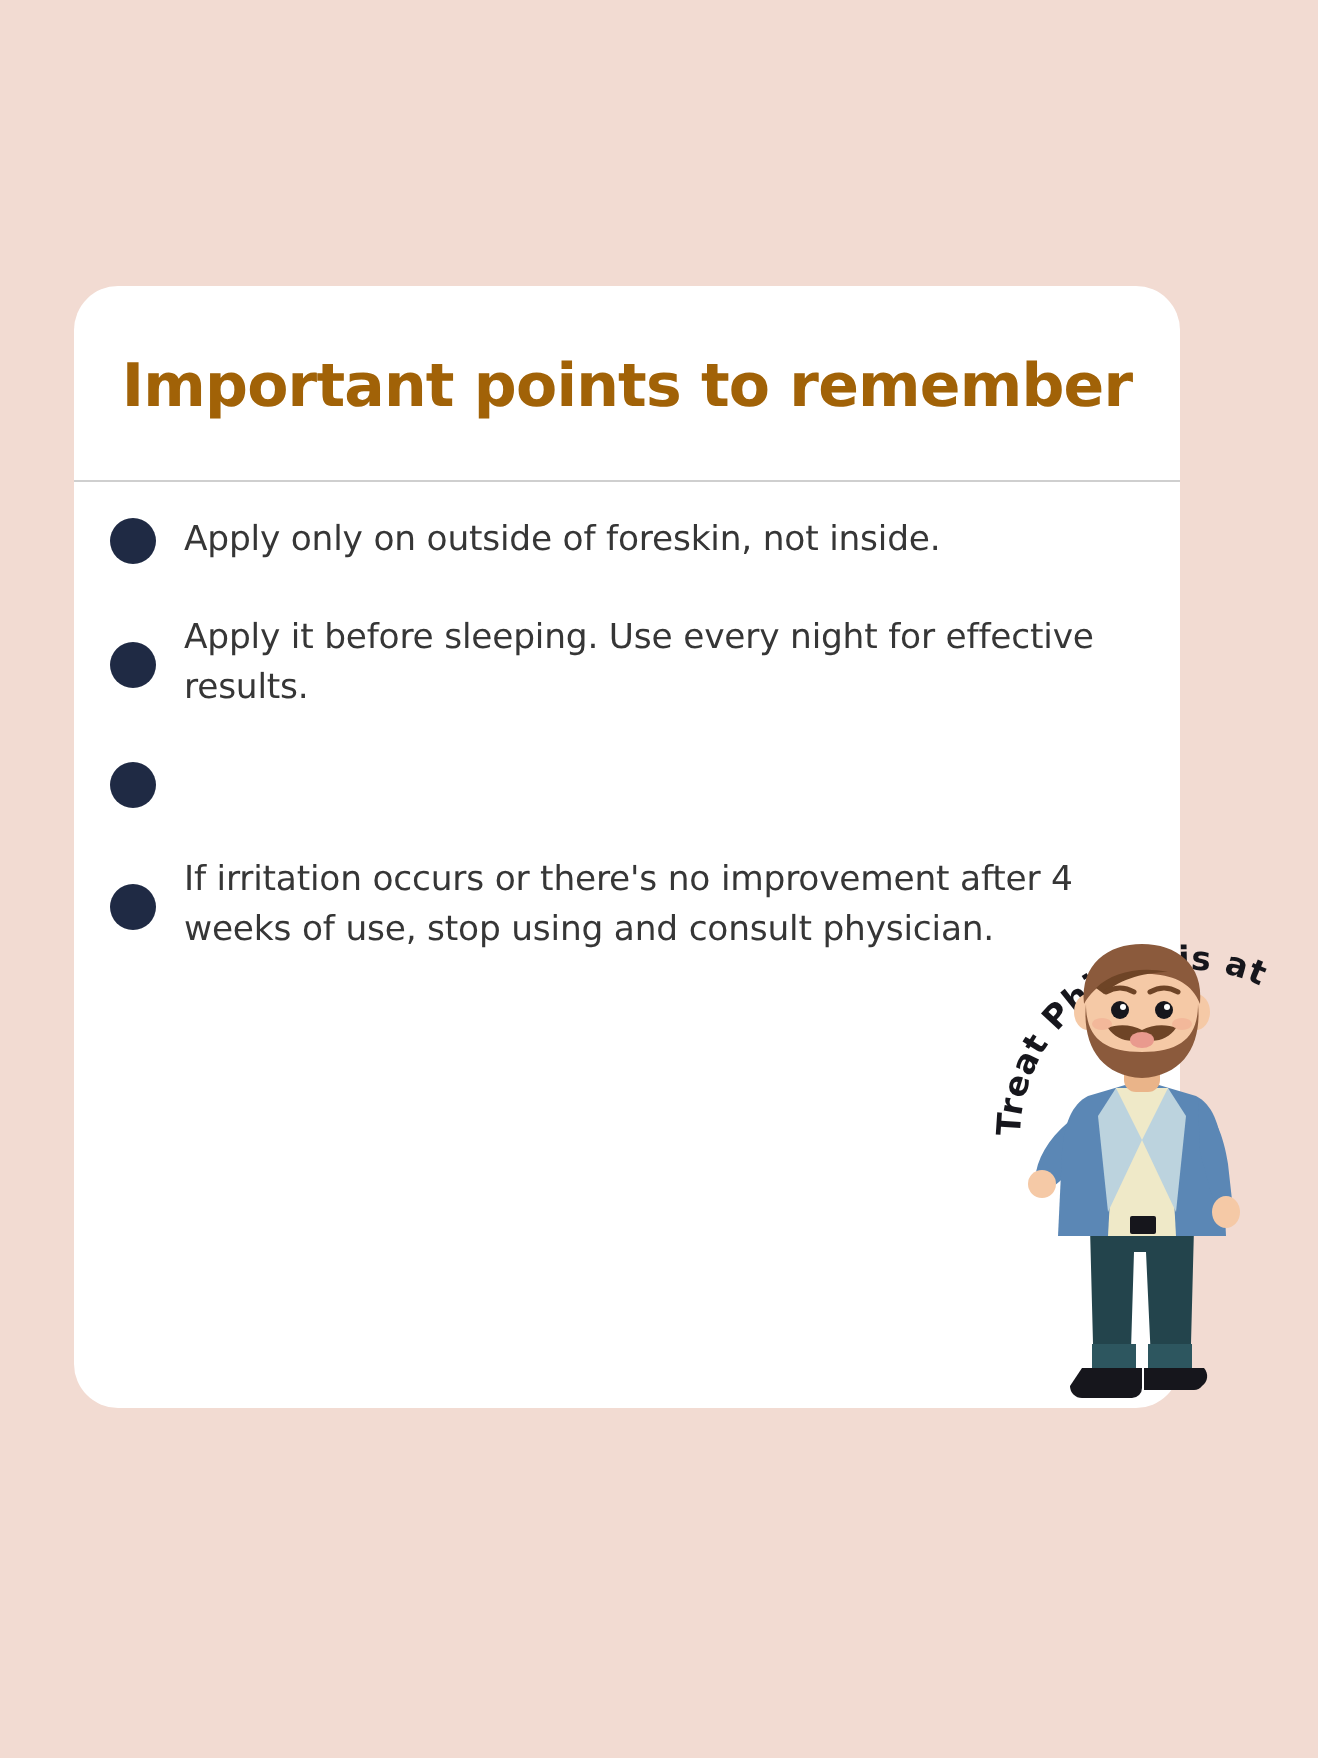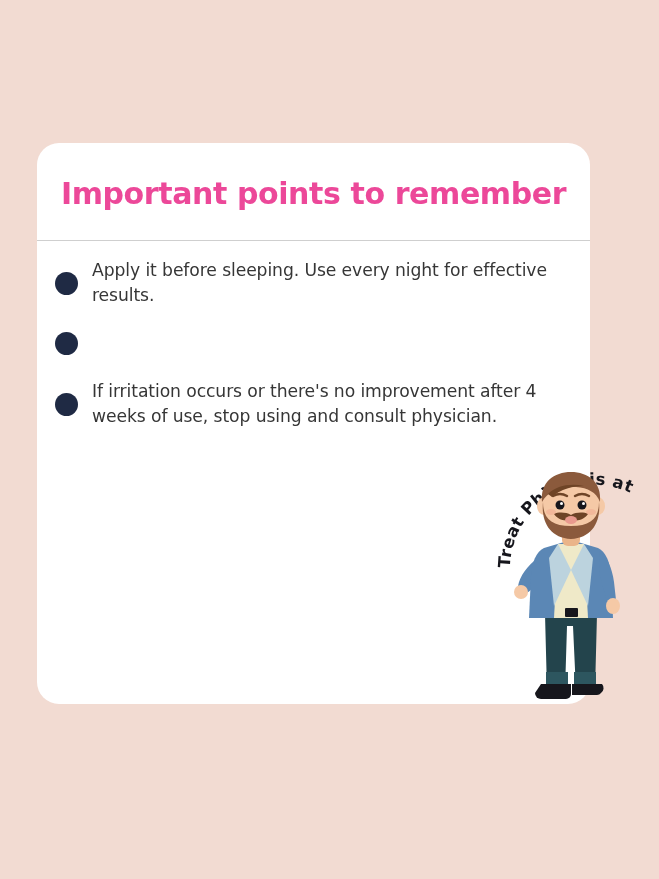--- a/index.html
+++ b/index.html
@@ -34,21 +34,21 @@
   .card-title {
     position: absolute;
     left: 0;
     top: 33px;
     width: 553px;
     text-align: center;
     font-family: "DejaVu Sans", sans-serif;
     font-size: 30px;
     font-weight: 700;
     letter-spacing: -0.4px;
-    color: #ec4899;
+    color: #a16207;
     white-space: nowrap;
   }
 
   .divider {
     position: absolute;
     left: 0px;
     top: 97px;
     width: 553px;
     height: 1px;
     background: #cfcfcf;
@@ -117,20 +117,24 @@
 <div id="stage">
 
   <div class="card">
 
     <div class="card-title">Important points to remember</div>
 
     <div class="divider"></div>
 
     <div class="bullet-list">
 
+      <div class="bullet-row">
+        <span class="bullet-dot"></span>
+        <span class="bullet-text">Apply only on outside of foreskin, not inside.</span>
+      </div>
 
       <div class="bullet-row">
         <span class="bullet-dot"></span>
         <span class="bullet-text">Apply it before sleeping. Use every night for effective results.</span>
       </div>
 
       <div class="bullet-row">
         <span class="bullet-dot"></span>
       </div>
 

